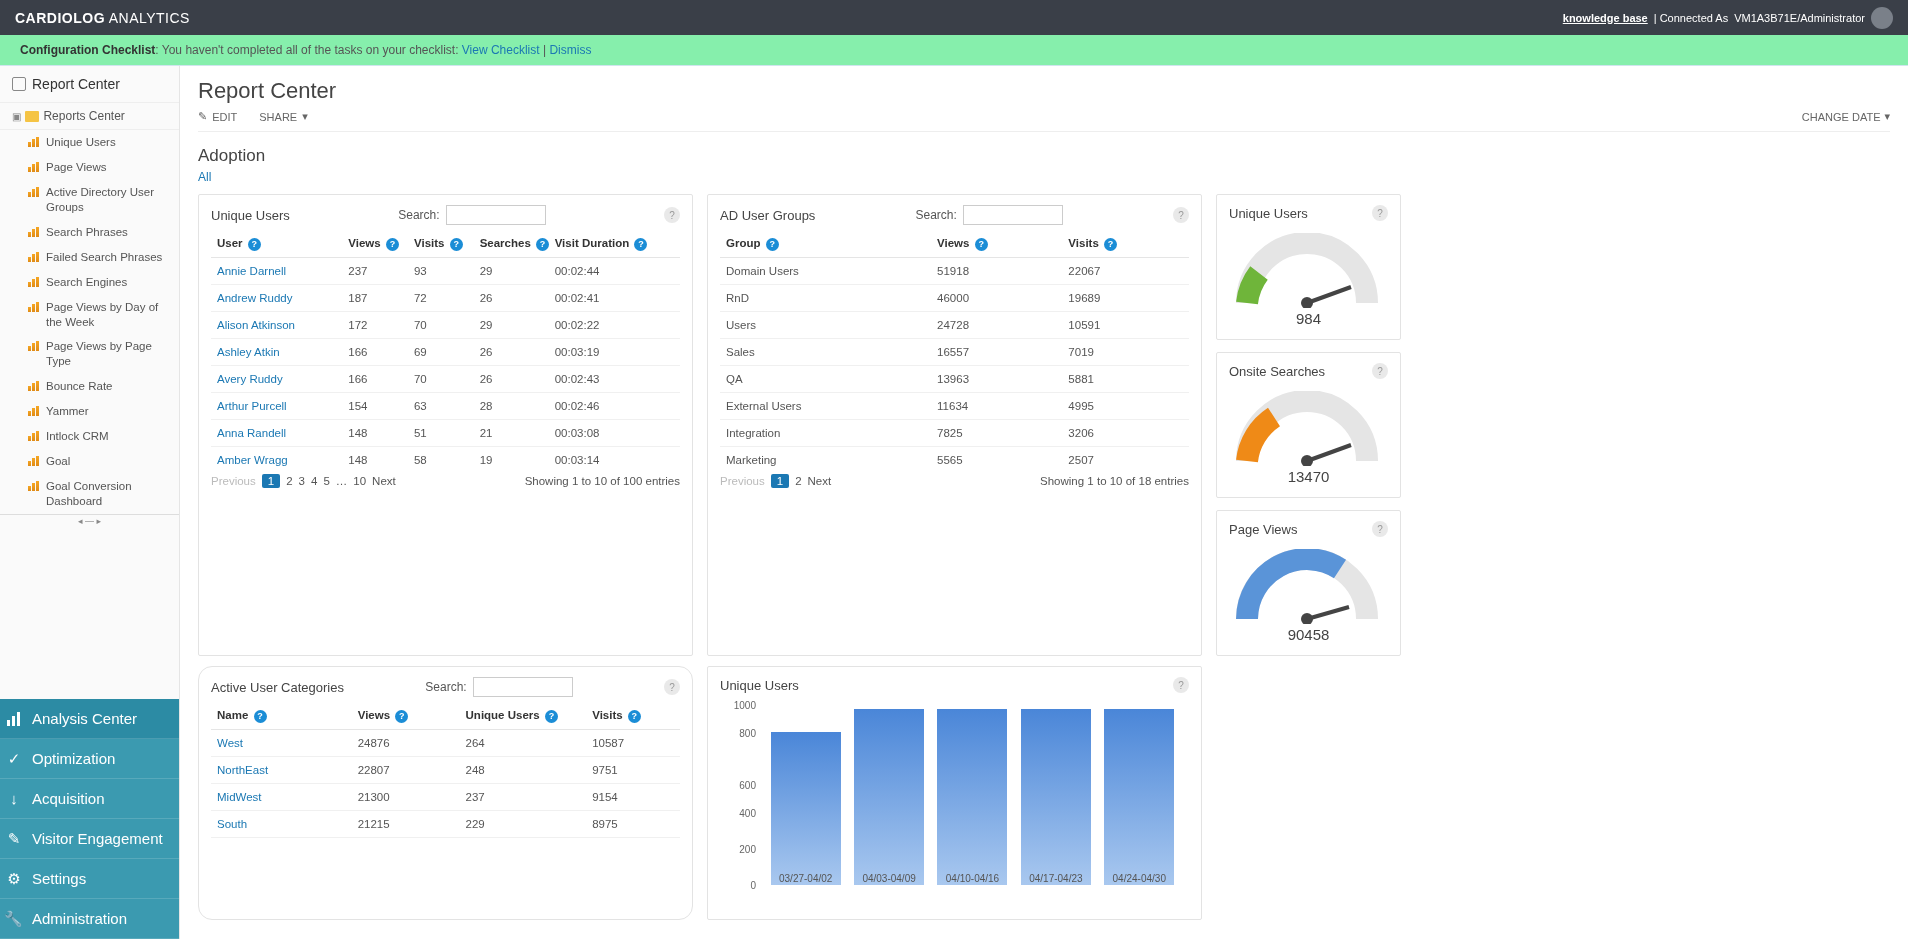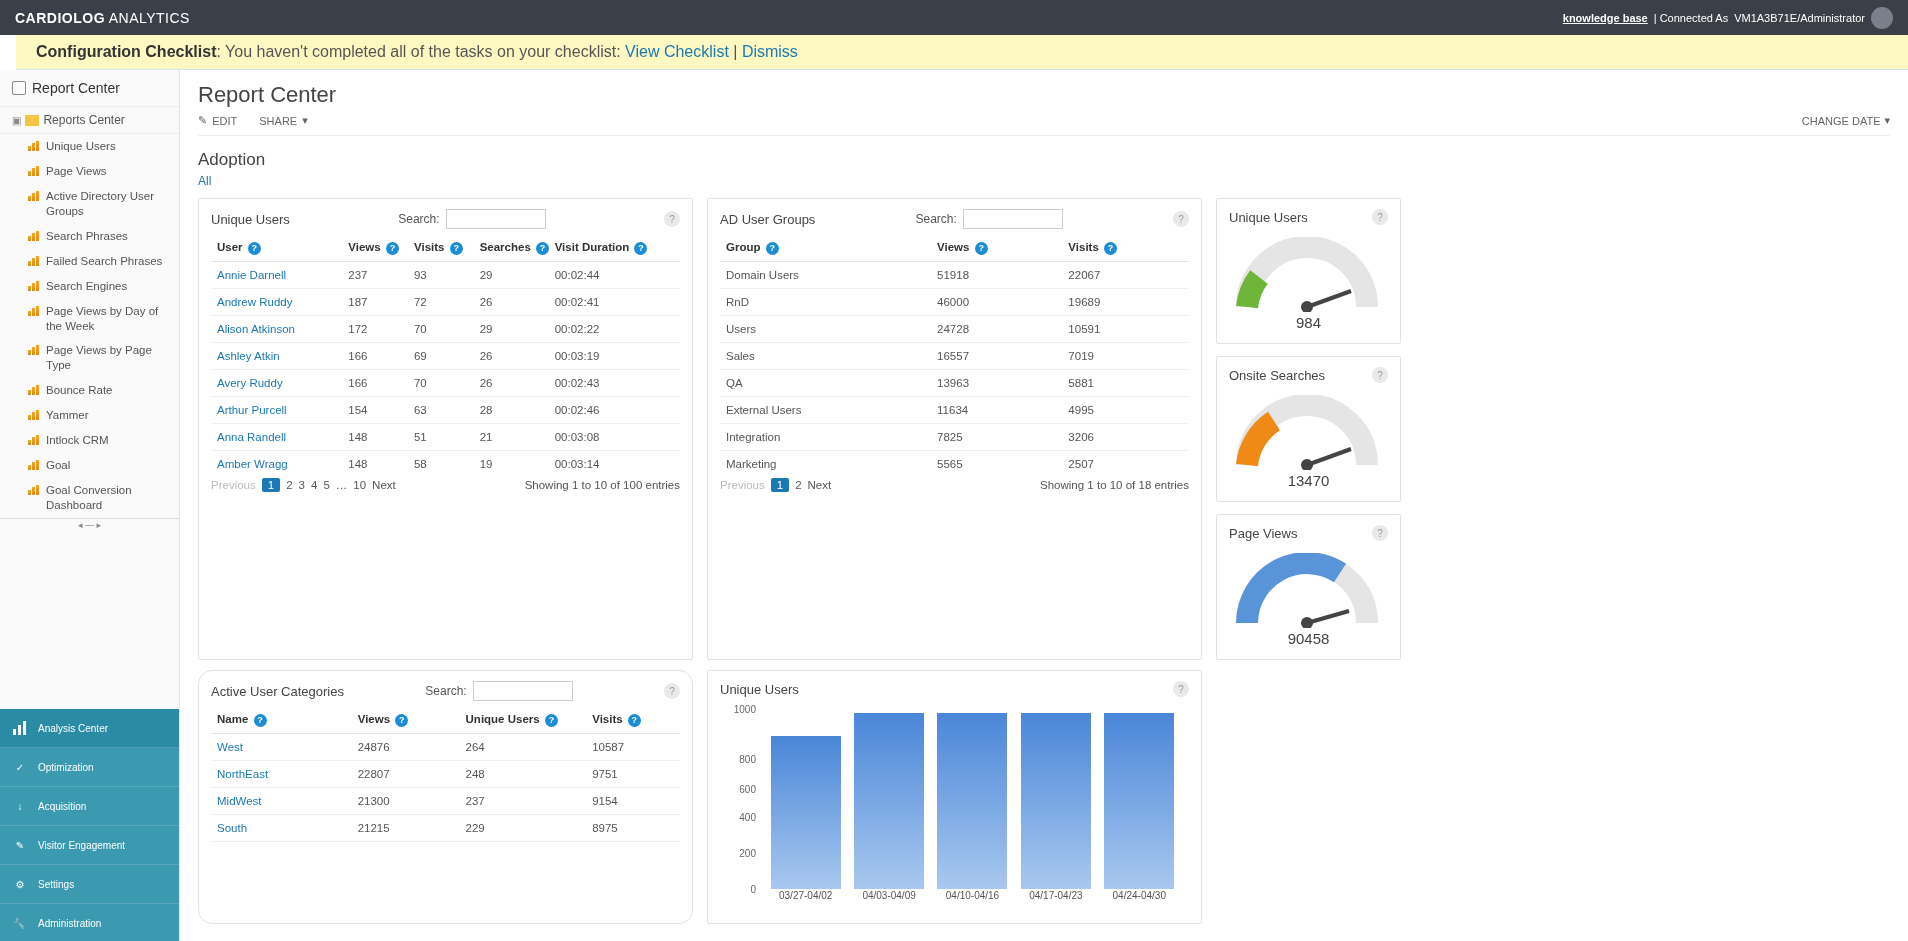--- a/index.html
+++ b/index.html
@@ -3,39 +3,39 @@
 <meta charset="utf-8">
 <style>
 * { box-sizing: border-box; margin: 0; padding: 0; }
 body { font-family: "Segoe UI", Arial, sans-serif; font-size: 12px; color: #555; background: #fff; overflow: hidden; }
 .topbar { background: #3a3f48; color: #fff; height: 35px; display: flex; align-items: center; padding: 0 15px; justify-content: space-between; }
 .brand { font-size: 14px; letter-spacing: 0.5px; }
 .brand b { font-weight: 700; }
 .topright { font-size: 11px; display: flex; align-items: center; gap: 6px; }
 .topright a { color: #fff; text-decoration: underline; font-weight: 600; }
 .avatar { width: 22px; height: 22px; border-radius: 50%; background: #7a8089; display: inline-block; }
-.checklist { background: #fef9c3; border-bottom: 1px solid #d0e5ee; padding: 8px 20px; font-size: 16px; color: #555; margin-left: 16px; }
+.checklist { background: #86efac; border-bottom: 1px solid #d0e5ee; padding: 8px 20px; font-size: 12px; color: #555; }
 .checklist b { font-weight: 600; color: #333; }
 .checklist a { color: #1b78b3; text-decoration: none; }
 .layout { display: flex; height: calc(100vh - 35px - 33px); }
 .sidebar { width: 180px; background: #fafafa; border-right: 1px solid #e5e5e5; display: flex; flex-direction: column; }
 .sidebar-top { flex: 1; overflow-y: auto; }
 .sidebar-heading { padding: 10px 12px; font-size: 14px; color: #333; display: flex; align-items: center; gap: 6px; border-bottom: 1px solid #eee; }
 .doc-icon { width: 14px; height: 14px; border: 1px solid #888; border-radius: 2px; position: relative; display: inline-block; }
 .tree { padding: 6px 0 6px 12px; border-bottom: 1px solid #eee; display: flex; align-items: center; gap: 4px; font-size: 12px; }
 .tree .exp { font-size: 10px; color: #888; cursor: pointer; }
 .folder-icon { width: 14px; height: 11px; background: #f5c445; border-radius: 1px; display: inline-block; }
 .tree-children { padding-left: 28px; }
 .tree-item { padding: 5px 4px 5px 0; font-size: 11.5px; color: #555; display: flex; align-items: flex-start; gap: 6px; cursor: pointer; line-height: 1.3; }
 .bar-icon { width: 12px; height: 10px; display: inline-flex; align-items: flex-end; gap: 1px; flex-shrink: 0; margin-top: 2px; }
 .bar-icon span { width: 3px; background: linear-gradient(#f5a623,#e08b16); }
 .bar-icon span:nth-child(1){height:5px} .bar-icon span:nth-child(2){height:8px} .bar-icon span:nth-child(3){height:10px}
 .divider-h { height: 14px; border-top: 1px solid #ddd; display:flex; justify-content:center; align-items:center; color:#888; font-size:9px; }
 .nav-bottom { background: #3b9ab0; color: #fff; }
-.nav-item { padding: 11px 12px; font-size: 10px; display: flex; align-items: center; gap: 10px; cursor: pointer; border-bottom: 1px solid rgba(255,255,255,0.15); }
+.nav-item { padding: 11px 6px; font-size: 15px; display: flex; align-items: center; gap: 10px; cursor: pointer; border-bottom: 1px solid rgba(255,255,255,0.15); }
 .nav-item.active { background: #2c8ba4; }
 .nav-icon { width: 16px; height: 16px; display: inline-flex; align-items: center; justify-content: center; }
 .main { flex: 1; overflow: auto; padding: 12px 18px 18px 18px; position: relative; }
 .page-title { font-size: 22px; font-weight: 300; color: #444; margin-bottom: 6px; }
 .toolbar { display: flex; align-items: center; gap: 22px; border-bottom: 1px solid #eee; padding-bottom: 8px; margin-bottom: 14px; font-size: 11px; color: #666; }
 .tool { display: flex; align-items: center; gap: 5px; cursor: pointer; }
 .tool-right { margin-left: auto; display:flex; align-items:center; gap:4px; cursor:pointer; }
 .section-title { font-size: 17px; font-weight: 400; color: #444; margin-bottom: 4px; }
 .link { color: #1b78b3; cursor: pointer; font-size: 12px; }
 .grid-row { display: flex; gap: 14px; margin-top: 10px; }
@@ -56,21 +56,21 @@
 .pager span { cursor:pointer; color:#555; }
 .pager .active { background:#1b78b3; color:#fff; padding:1px 6px; border-radius:2px; }
 .pager .disabled { color:#bbb; }
 .gauge-box { text-align:center; padding: 6px 0 2px 0; }
 .gauge-val { font-size: 15px; color:#444; margin-top: 2px; }
 .chart-area { position:relative; height: 210px; padding-left: 44px; padding-bottom: 24px; }
 .chart-bars { position:absolute; left:44px; right:8px; top:6px; bottom:24px; display:flex; align-items:flex-end; justify-content:space-around; }
 .chart-bar { width: 70px; background: linear-gradient(#4a86d8,#a9c8ef); position:relative; }
 .chart-yaxis { position:absolute; left:0; top:0; bottom:24px; width:40px; }
 .chart-ytick { position:absolute; right:4px; font-size:10px; color:#666; transform:translateY(-50%); }
-.chart-xlabels { position:absolute; left:44px; right:8px; bottom:3px; height:20px; display:flex; justify-content:space-around; font-size:10px; color:#555; }
+.chart-xlabels { position:absolute; left:44px; right:8px; bottom:16px; height:20px; display:flex; justify-content:space-around; font-size:10px; color:#555; }
 svg { display:block; }
 </style>
 </head>
 <body>
 
 <div class="topbar">
   <div class="brand">
     <b>CARDIOLOG</b><span> ANALYTICS</span>
   </div>
   <div class="topright">
@@ -530,21 +530,21 @@
         <div class="panel-head">
           <span class="panel-title">Unique Users</span>
           <span class="panel-help">?</span>
         </div>
         <div class="chart-area">
           <div class="chart-yaxis" id="chart-yaxis">
               <div class="chart-ytick" style="top: 186px;">0</div>
               <div class="chart-ytick" style="top: 150px;">200</div>
               <div class="chart-ytick" style="top: 114px;">400</div>
               <div class="chart-ytick" style="top: 86px;">600</div>
-              <div class="chart-ytick" style="top: 56px;">800</div>
+              <div class="chart-ytick" style="top: 34px;">800</div>
               <div class="chart-ytick" style="top: 6px;">1000</div>
             </div>
           <div class="chart-bars" id="chart-bars">
               <div class="chart-bar" style="height: 85%;"></div>
               <div class="chart-bar" style="height: 98%;"></div>
               <div class="chart-bar" style="height: 98%;"></div>
               <div class="chart-bar" style="height: 98%;"></div>
               <div class="chart-bar" style="height: 98%;"></div>
             </div>
           <div class="chart-xlabels" id="chart-xlabels">

